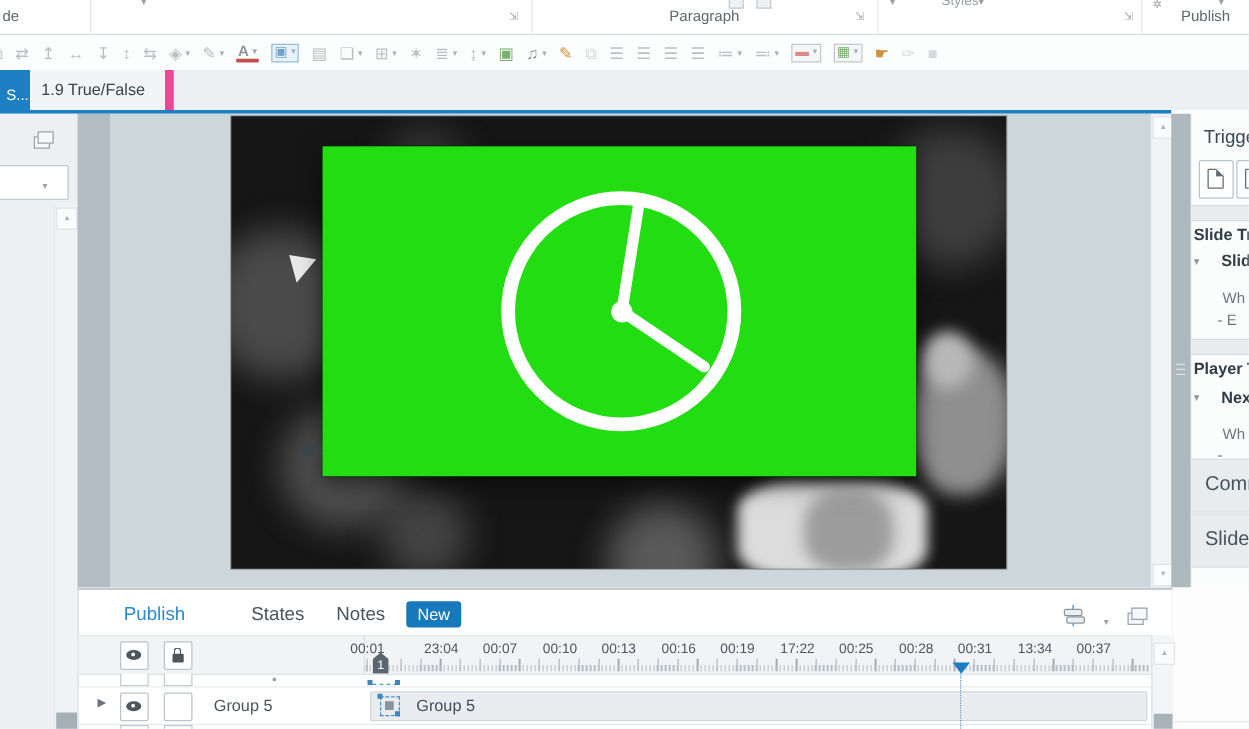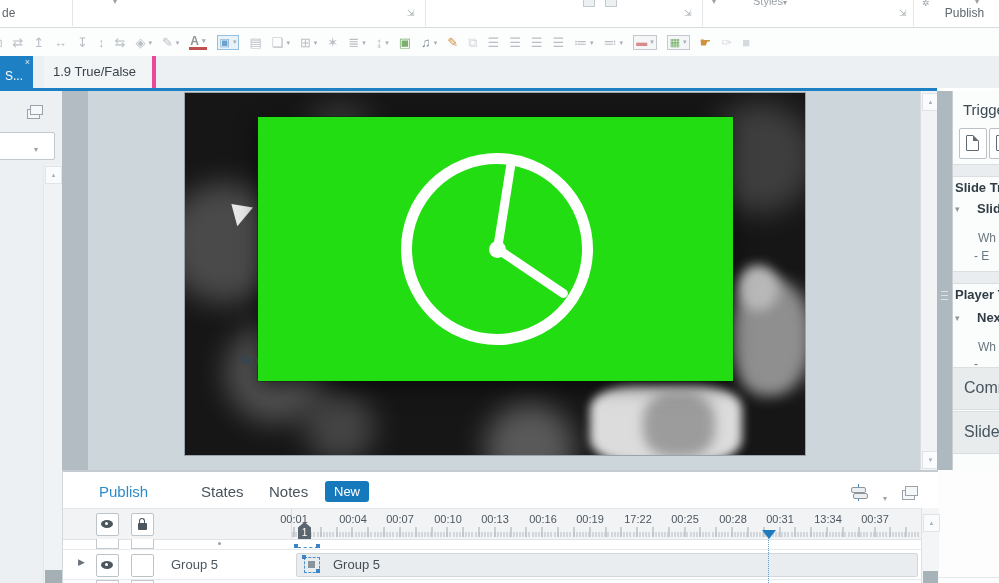--- a/index.html
+++ b/index.html
@@ -25,22 +25,22 @@
   .boxed{border:1px solid #94c0e0;background:#e9f2f9;padding:1px 2px;font-size:11px}
   .boxed2{border:1px solid #c3c9cd;background:#f4f6f7;padding:1px 2px;font-size:11px}
   .ic-blue{color:#6ba3cc}.ic-green{color:#7ab06b}.ic-orange{color:#cf9340}
   .ic-red{color:#d98a8a}.ic-faint{color:#d5dade}.ic-dark{color:#8a949c}
 
   
   #tabbar{left:0;top:56px;width:999px;height:32px;background:#edf0f2}
   #tab-active{left:0;top:56px;width:33px;height:32px;background:#1d80c4}
   #tab-active .lbl{position:absolute;left:5px;bottom:5px;color:#fff;font-size:12px}
   #tab-active .x{position:absolute;right:3px;top:1px;color:#dcebf6;font-size:9px}
-  #tab-slide{left:44px;top:56px;height:32px;line-height:32px;padding:0 16px 0 9px;background:#f2f5f6;
-             border-right:4px solid #ec4899;color:#39444c;font-size:13px}
+  #tab-slide{left:24px;top:56px;height:32px;line-height:32px;padding:0 16px 0 9px;background:#f2f5f6;
+             border-right:7px solid #ec4899;color:#39444c;font-size:13px}
   #tab-underline{left:0;top:88px;width:937px;height:3px;background:#1d80c4}
 
   
   #left-panel{left:0;top:91px;width:62px;height:492px;background:#ecf0f2}
   .winic{width:11px;height:8px;border:1px solid #9aa3ab;background:#f5f7f8;position:absolute}
   .winic::before{content:"";position:absolute;left:2px;top:-5px;width:11px;height:8px;border:1px solid #9aa3ab;background:#f5f7f8}
   #lp-dd{position:absolute;left:-8px;top:41px;width:61px;height:26px;background:#fff;border:1px solid #c2c9ce;border-radius:2px}
   #lp-dd .car{position:absolute;right:16px;top:5px}
   #lp-scroll{position:absolute;left:43px;top:73px;width:19px;height:419px;background:#f0f3f5;border-left:1px solid #e3e7ea}
   .sbtn{position:absolute;background:#fafbfc;border:1px solid #e0e4e7;color:#a7b0b7;font-size:6px;
@@ -139,20 +139,21 @@
 <body>
 
 <div id="ribbon" class="abs">
   <span class="rlabel" style="left:2px">de</span>
   <div class="rsep" style="left:72px"></div>
   <span class="ptop car" style="left:113px;top:-4px"></span>
   <span class="launch" style="left:407px">⇲</span>
   <div class="rsep" style="left:425px"></div>
   <div class="psq" style="left:583px"></div>
   <div class="psq" style="left:605px"></div>
+  <span class="rlabel" style="left:425px;width:277px">Paragraph</span>
   <span class="launch" style="left:684px">⇲</span>
   <div class="rsep" style="left:702px"></div>
   <span class="ptop car" style="left:712px;top:-4px"></span>
   <span class="ptop car" style="left:753px;top:-5px;font-size:11px;color:#98a1a8">Styles</span>
   <span class="launch" style="left:899px">⇲</span>
   <div class="rsep" style="left:913px"></div>
   <span class="ptop" style="left:922px;top:-2px">✲</span>
   <span class="ptop car" style="left:975px;top:-4px"></span>
   <span class="rlabel" style="left:930px;width:69px">Publish</span>
 </div>
@@ -297,21 +298,21 @@
   <div id="tl-head"></div>
   <div class="ibox" style="left:33px;top:41px">
       <div class="eye"></div>
     </div>
   <div class="ibox" style="left:68px;top:41px">
       <div class="lock"></div>
     </div>
   <div id="head-sep"></div>
 
   <span class="rl" style="left:213px">00:01</span>
-  <span class="rl" style="left:272px">00:04</span>
+  <span class="rl" style="left:272px">23:04</span>
   <span class="rl" style="left:319px">00:07</span>
   <span class="rl" style="left:367px">00:10</span>
   <span class="rl" style="left:414px">00:13</span>
   <span class="rl" style="left:462px">00:16</span>
   <span class="rl" style="left:509px">00:19</span>
   <span class="rl" style="left:557px">17:22</span>
   <span class="rl" style="left:604px">00:25</span>
   <span class="rl" style="left:652px">00:28</span>
   <span class="rl" style="left:699px">00:31</span>
   <span class="rl" style="left:747px">13:34</span>

